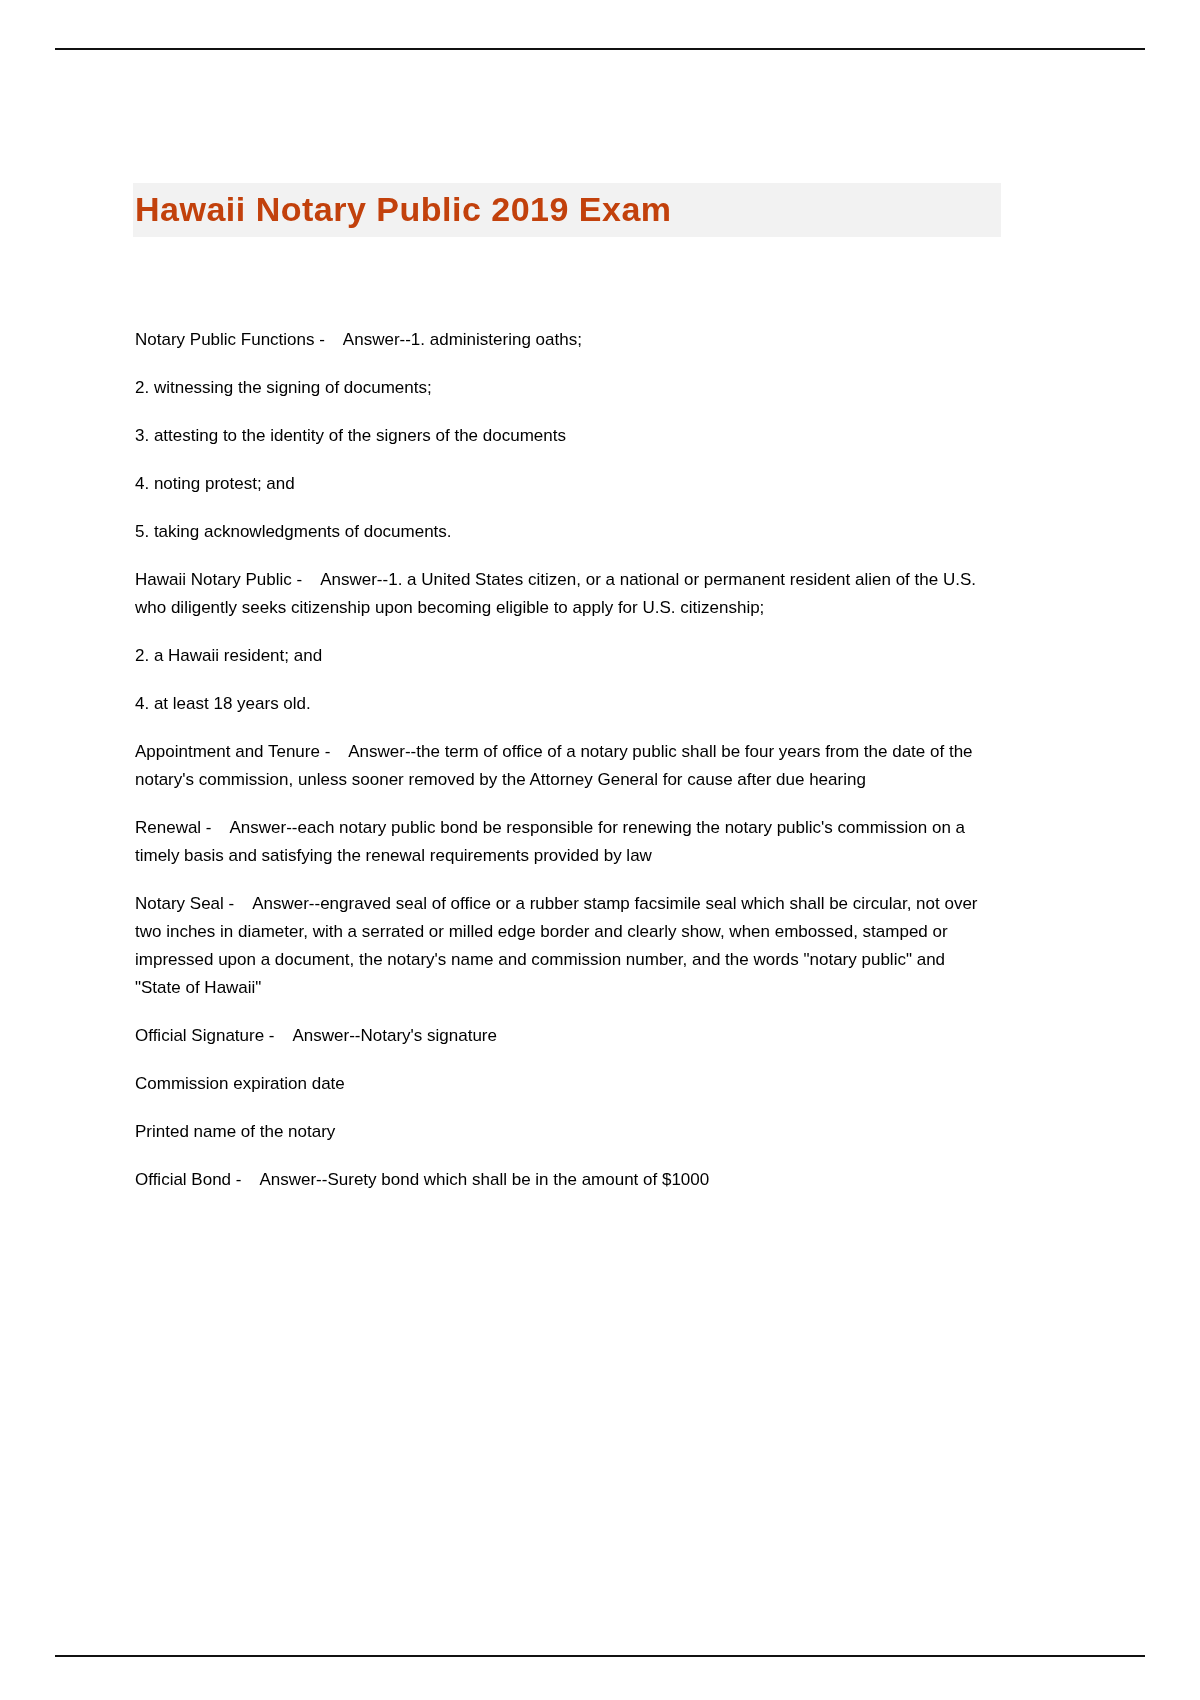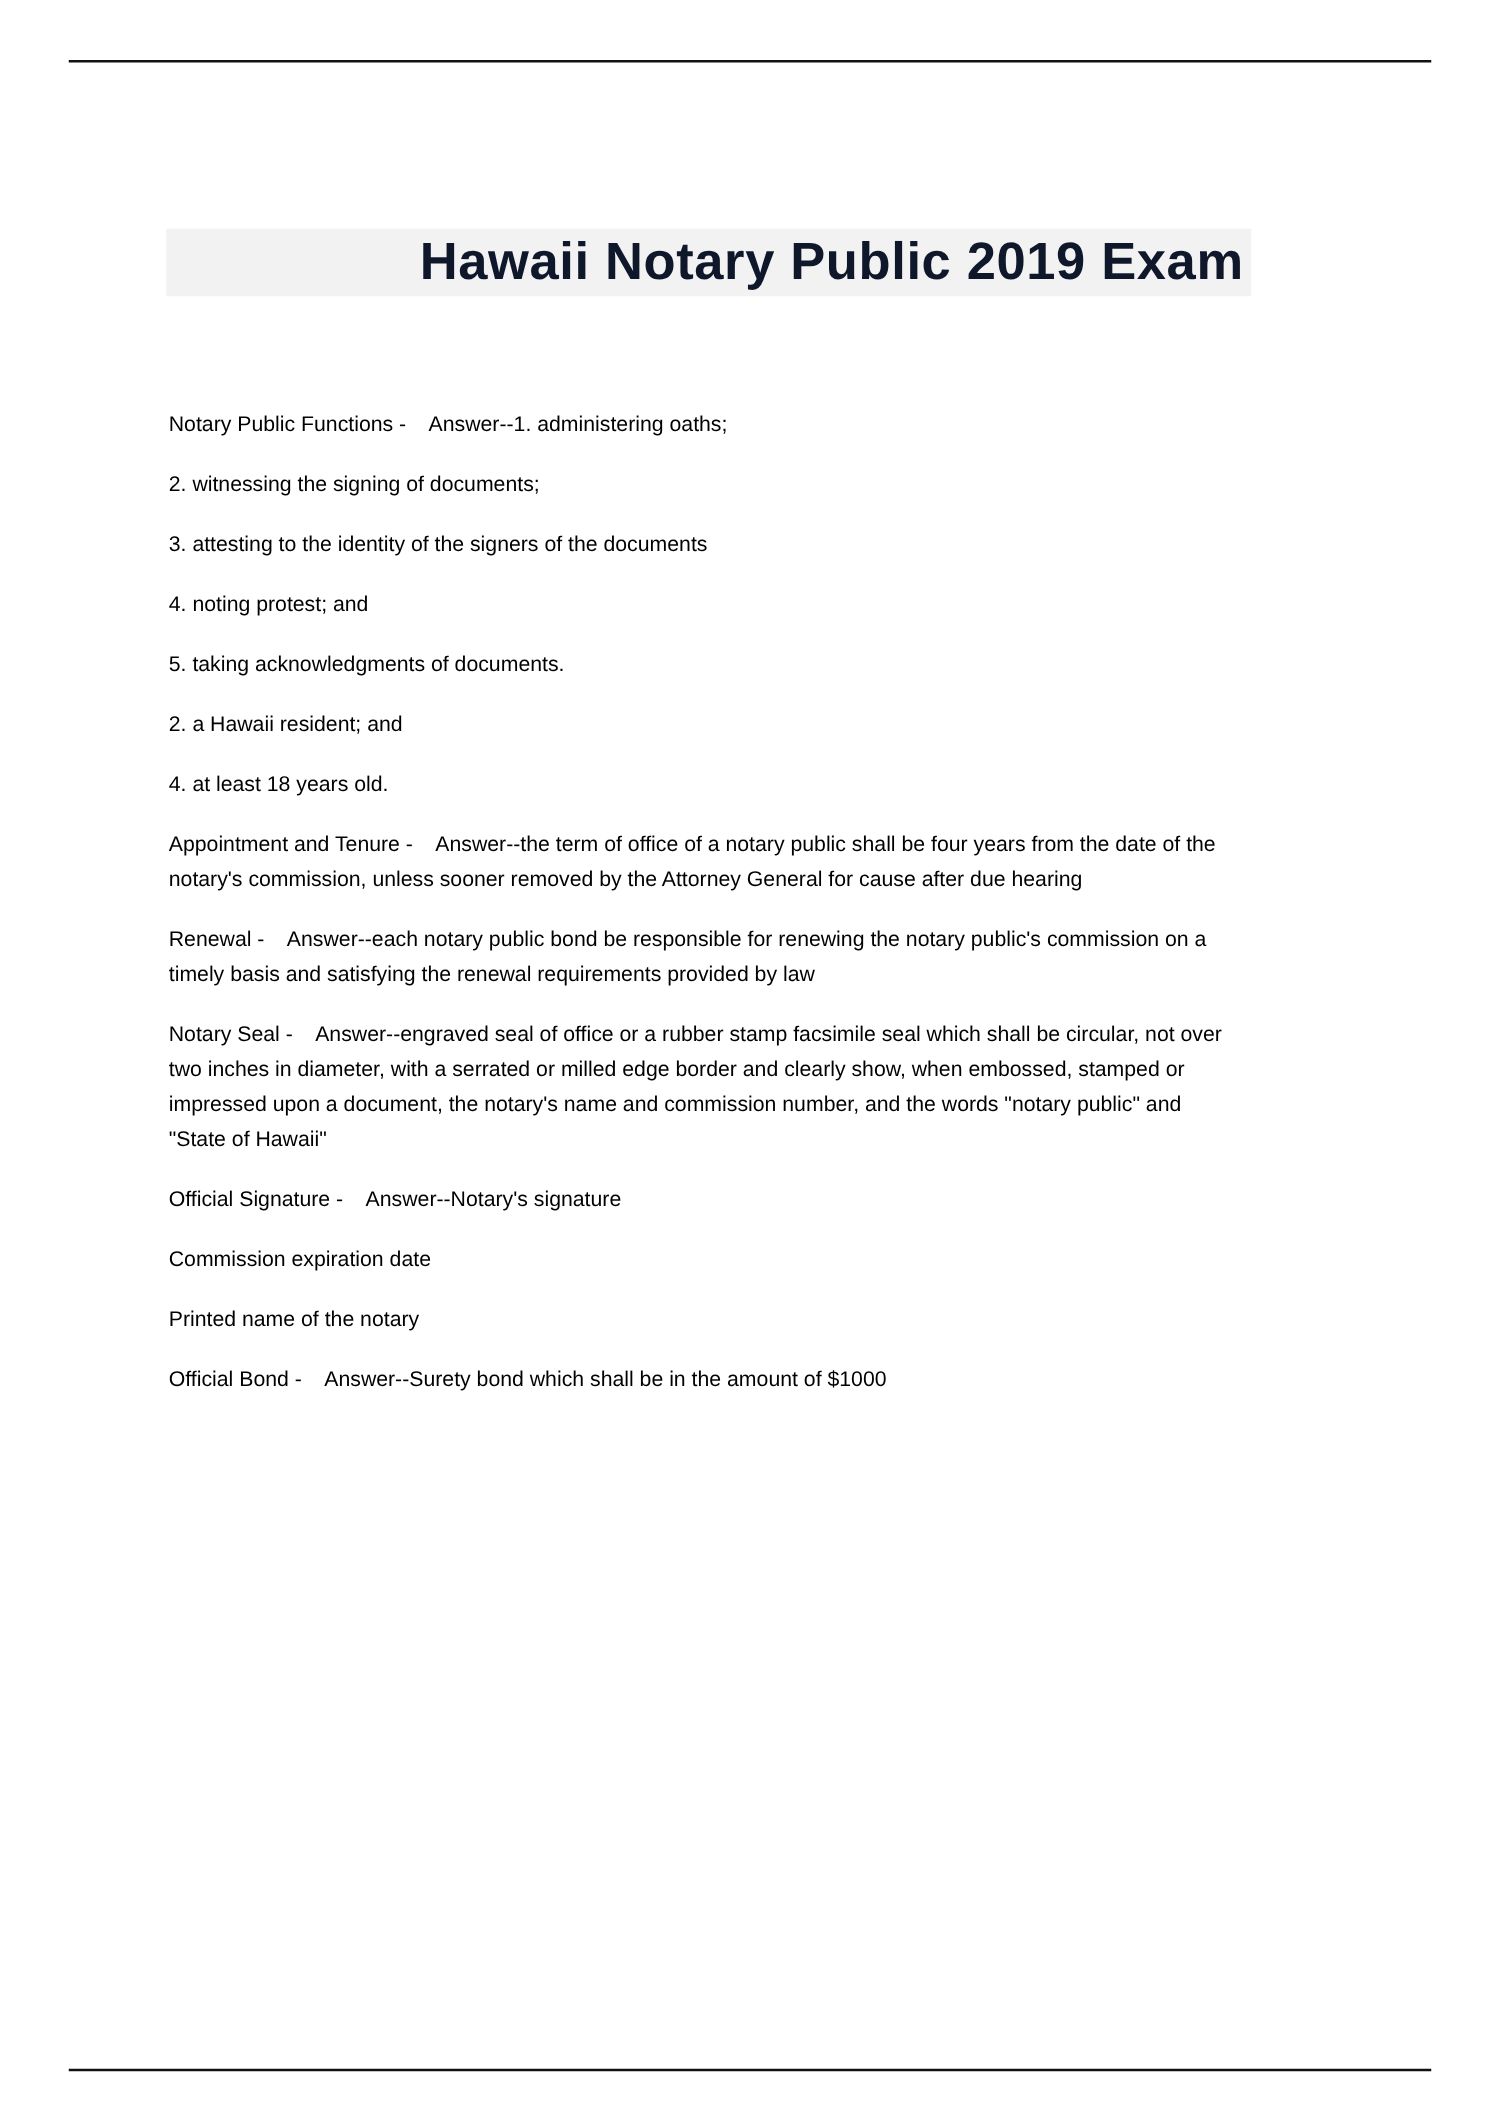--- a/index.html
+++ b/index.html
@@ -28,26 +28,25 @@
 
   .doc-title {
     position: absolute;
     left: 133px;
     top: 183px;
     width: 868px;
     margin: 0;
     padding: 3px 6px 5px 2px;
     box-sizing: border-box;
     background: #f2f2f2;
-    font-size: 42px;
+    font-size: 34px;
     line-height: 46px;
     font-weight: bold;
     letter-spacing: 0.5px;
-    color: #0f172a;
-    text-align: right;
+    color: #c2410c;
   }
 
   .doc-body {
     position: absolute;
     left: 135px;
     top: 326px;
     width: 852px;
   }
   .doc-body p {
     margin: 0 0 20px 0;
@@ -65,20 +64,21 @@
   <div class="rule top"></div>
 
   <h1 class="doc-title">Hawaii Notary Public 2019 Exam</h1>
 
   <div class="doc-body">
     <p>Notary Public Functions -    Answer--1. administering oaths;</p>
     <p>2. witnessing the signing of documents;</p>
     <p>3. attesting to the identity of the signers of the documents</p>
     <p>4. noting protest; and</p>
     <p>5. taking acknowledgments of documents.</p>
+    <p>Hawaii Notary Public -    Answer--1. a United States citizen, or a national or permanent resident alien of the U.S. who diligently seeks citizenship upon becoming eligible to apply for U.S. citizenship;</p>
     <p>2. a Hawaii resident; and</p>
     <p>4. at least 18 years old.</p>
     <p>Appointment and Tenure -    Answer--the term of office of a notary public shall be four years from the date of the notary's commission, unless sooner removed by the Attorney General for cause after due hearing</p>
     <p>Renewal -    Answer--each notary public bond be responsible for renewing the notary public's commission on a timely basis and satisfying the renewal requirements provided by law</p>
     <p>Notary Seal -    Answer--engraved seal of office or a rubber stamp facsimile seal which shall be circular, not over two inches in diameter, with a serrated or milled edge border and clearly show, when embossed, stamped or impressed upon a document, the notary's name and commission number, and the words "notary public" and "State of Hawaii"</p>
     <p>Official Signature -    Answer--Notary's signature</p>
     <p>Commission expiration date</p>
     <p>Printed name of the notary</p>
     <p>Official Bond -    Answer--Surety bond which shall be in the amount of $1000</p>
   </div>

